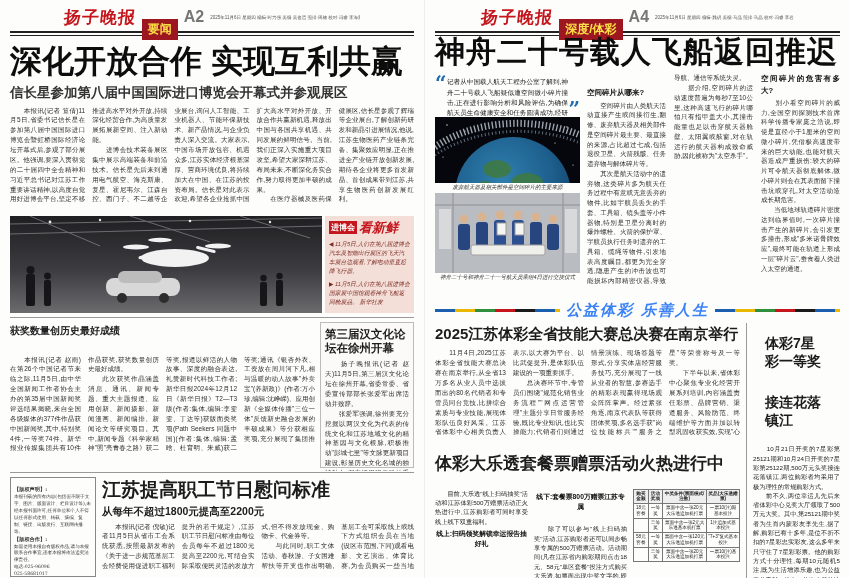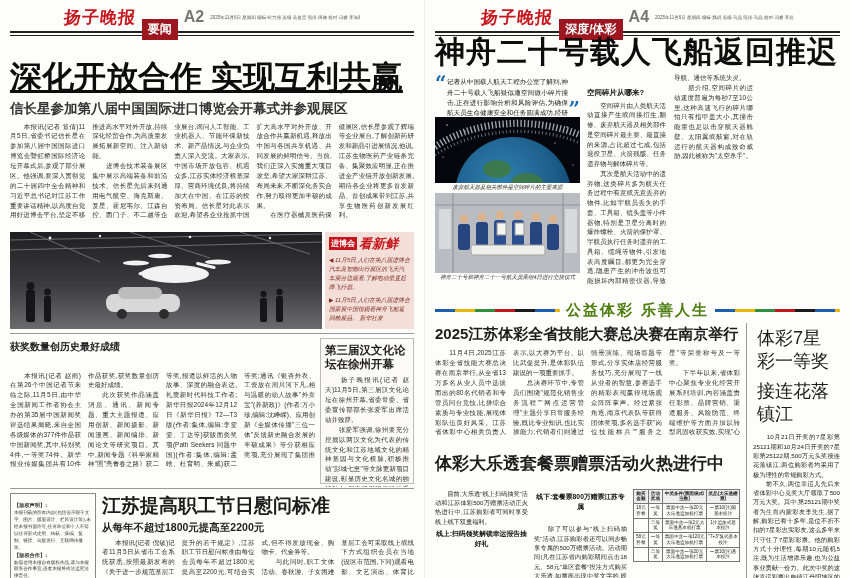--- a/index.html
+++ b/index.html
@@ -5,28 +5,28 @@
   html,body{margin:0;padding:0;background:#e8e8e8;}
   .paper{width:850px;height:578px;background:#fcfcfb;display:flex;overflow:hidden;
          font-family:"Liberation Sans","DejaVu Sans",sans-serif;color:#1c1c1c;}
   .page{width:425px;height:578px;box-sizing:border-box;padding:6px 10px 0 10px;position:relative;background:#fdfdfc;}
   .page-left{border-right:1px solid #eee;}
 
   
   .masthead{display:flex;align-items:center;justify-content:center;gap:6px;height:22px;}
   .logo{font-family:"DejaVu Serif","Liberation Serif",serif;font-weight:900;color:#c5161d;
         font-size:17px;letter-spacing:1px;transform:skewX(-6deg);white-space:nowrap;}
-  .section-box{background:#9c1720;color:#ffffff;font-weight:900;font-size:12px;padding:2px 6px;white-space:nowrap;margin-top:24px;}
+  .section-box{background:#9c1720;color:#fde047;font-weight:900;font-size:12px;padding:2px 6px;white-space:nowrap;margin-top:24px;}
   .pageno{color:#777;font-size:16px;font-weight:700;}
   .dateline{color:#555;font-size:4.5px;white-space:nowrap;max-width:150px;overflow:hidden;}
   .rule-double{border-top:2px solid #222;border-bottom:1px solid #222;height:2px;margin:3px 0 0 0;}
 
   
   .h1{font-weight:900;color:#0d0d0d;margin:0;line-height:1.08;letter-spacing:0px;font-family:"Liberation Sans",sans-serif;}
-  .left-h1{font-size:32px;margin-top:24px;white-space:nowrap;text-decoration:underline;}
+  .left-h1{font-size:32px;margin-top:8px;white-space:nowrap;}
   .left-h2{font-size:13.5px;font-weight:900;color:#333;margin:5px 0 4px 0;}
   .right-kicker{font-size:14px;font-weight:900;color:#111;margin:8px 0 2px 0;}
   .right-h1{font-size:30px;letter-spacing:1px;white-space:nowrap;}
 
   
   .bodytxt{font-size:6.5px;line-height:1.52;text-align:justify;color:#2e2e2e;white-space:pre-line;overflow:hidden;}
   .cols-5{column-count:5;column-gap:7px;height:106px;}
   .cols-4{column-count:4;column-gap:7px;}
   .cols-3{column-count:3;column-gap:8px;}
 
@@ -73,38 +73,38 @@
   .crew-photo{width:145px;height:80px;display:block;}
   .sz-text{flex:1;height:222px;font-size:6.5px;line-height:1.5;text-align:justify;color:#2e2e2e;overflow:hidden;}
   .sec{break-inside:avoid-column;}
   .sec-h{font-weight:900;font-size:7.5px;color:#111;margin:4px 0 2px 0;}
   .sec:first-child .sec-h{margin-top:14px;}
   .sec p{margin:0;white-space:pre-line;}
 
   
   .lottery-banner{display:flex;align-items:center;gap:6px;margin:6px 0 3px 0;}
   .seg-bar{flex:1;height:3px;background:repeating-linear-gradient(90deg,#1b5fae 0 20px,#e9b900 20px 40px,#2f8f3c 40px 60px,#c5161d 60px 80px,#1a1a1a 80px 100px);}
-  .banner-text{color:#4d7c0f;font-weight:900;font-size:15px;white-space:nowrap;
+  .banner-text{color:#3b82f6;font-weight:900;font-style:italic;font-size:15px;white-space:nowrap;
                font-family:"DejaVu Serif",serif;letter-spacing:2px;}
 
   .lower-grid{display:flex;height:268px;}
   .main-lower{flex:0 0 305px;}
   .skills-h{font-size:15px;font-weight:900;margin:2px 0 4px 0;white-space:nowrap;}
   .skills-body{height:98px;column-count:4;column-gap:7px;}
   .dlt-h{font-size:17px;font-weight:900;margin:6px 0 4px 0;white-space:nowrap;}
   .dlt-grid{display:flex;gap:6px;height:116px;overflow:hidden;}
   .dlt-col{flex:1;font-size:6.2px;line-height:1.5;text-align:justify;white-space:pre-line;overflow:hidden;}
   .dlt-sub{font-weight:900;font-size:6.8px;text-align:center;margin:3px 0;color:#111;white-space:normal;}
   .dlt-right{flex:1.15;}
   table.dlt-table{border-collapse:collapse;width:100%;font-size:4.6px;line-height:1.25;margin-bottom:2px;}
   .dlt-table th,.dlt-table td{border:0.5px solid #777;padding:1px;text-align:center;color:#222;}
   .dlt-table th{font-weight:700;background:#efefef;}
 
   .qxc-col{flex:1;border-left:1px solid #999;margin-left:6px;padding-left:6px;display:flex;flex-direction:column;}
-  .qxc-h{font-size:18px;font-weight:400;line-height:1.25;margin:4px;}
+  .qxc-h{font-size:14px;font-weight:700;line-height:1.25;margin:12px;}
   .qxc-body{font-size:6.2px;line-height:1.5;text-align:justify;margin-top:3px;height:168px;overflow:hidden;white-space:pre-line;}
   .stamp{margin-top:3px;display:flex;flex-direction:column;align-items:flex-start;gap:1px;}
   .stamp-top{display:flex;align-items:center;gap:2px;font-size:5px;font-weight:700;color:#333;}
   .flame{width:7px;height:9px;background:linear-gradient(135deg,#e33 30%,#36c 60%,#2a8f3c 90%);
          clip-path:polygon(50% 0,90% 40%,75% 100%,25% 100%,10% 40%);}
 </style>
 </head>
 <body>
 
 <div class="paper">
@@ -307,20 +307,25 @@
         <p class="media-cap">神舟二十号和神舟二十一号航天员乘组4日进行交接仪式</p>
       </div>
 
       <div class="sz-text cols-3">
         <div class="sec">
           <div class="sec-h">空间碎片从哪来?</div>
           <p>　　空间碎片由人类航天活动直接产生或间接衍生,翻修、废弃航天器及相关部件是空间碎片最主要、最直接的来源,占比超过七成,包括退役卫星、火箭残骸、任务遗弃物与解体碎片等。
 　　其次是航天活动中的遗弃物,这类碎片多为航天任务过程中有意或无意丢弃的物件,比如宇航员丢失的手套、工具箱、镜头盖等小件器物,特别是卫星分离时的爆炸螺栓、火箭的保护罩、宇航员执行任务时遗弃的工具箱、缆绳等物件,引发地表高度瞩目,都更为完全穿透,隐患产生的冲击波也可能损坏内部精密仪器,导致导航、通信等系统失灵。
 　　据介绍,空间碎片的运动速度普遍为每秒7至10公里,这种高速飞行的碎片哪怕只有指甲盖大小,其撞击能量也足以击穿航天器舱壁、太阳翼或舷窗,对在轨运行的航天器构成致命威胁,因此被称为"太空杀手"。</p>
         </div>
+        <div class="sec">
+          <div class="sec-h">空间碎片的危害有多大?</div>
+          <p>　　别小看空间碎片的威力,全国空间探测技术首席科学传播专家庞之浩说,即使是直径小于1厘米的空间微小碎片,凭借极高速度带来的巨大动能,也能对航天器造成严重损伤:较大的碎片可令航天器彻底解体,微小碎片则会在其表面留下撞击坑或穿孔,对太空活动造成长期危害。
+　　当低地球轨道碎片密度达到临界值时,一次碎片撞击产生的新碎片,会引发更多撞击,形成"多米诺骨牌效应",最终可能在轨道上形成一层"碎片云",蚕食着人类进入太空的通道。</p>
+        </div>
 
       </div>
     </div>
 
     <div class="lottery-banner">
       <div class="seg-bar"></div>
       <span class="banner-text">公益体彩 乐善人生</span>
       <div class="seg-bar"></div>
     </div>
 

